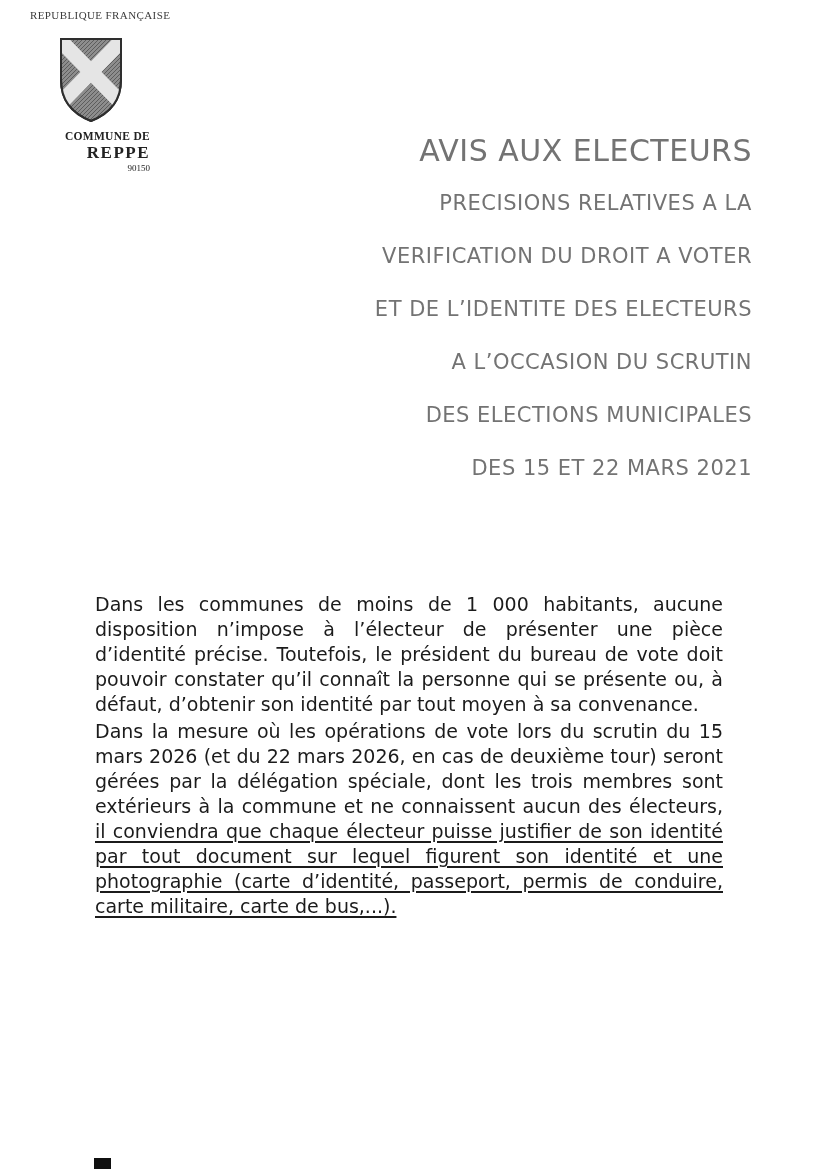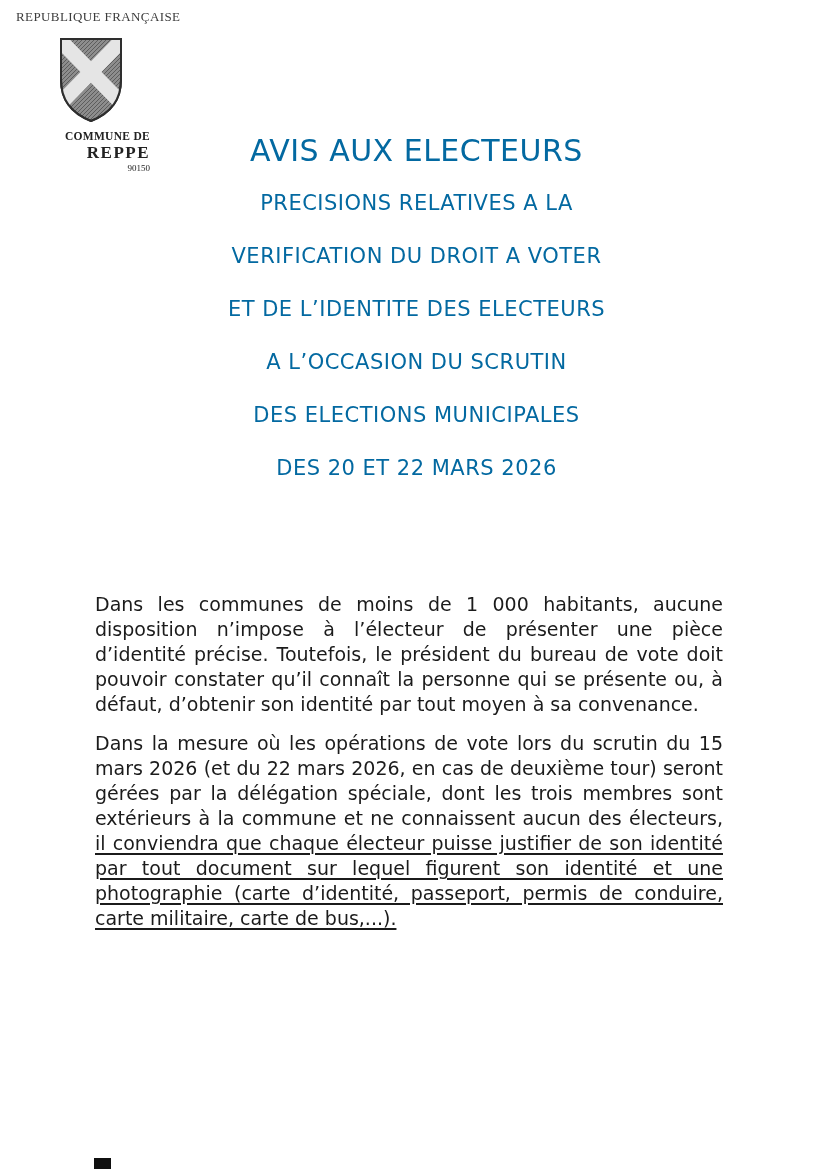--- a/index.html
+++ b/index.html
@@ -16,23 +16,23 @@
     background: #ffffff;
     overflow: hidden;
     color: #1d1d1d;
     font-family: "DejaVu Sans", sans-serif;
   }
 
   
   .republique {
     position: absolute;
     top: 9px;
-    left: 16px;
+    left: 30px;
     font-family: "Liberation Serif", serif;
-    font-size: 13px;
+    font-size: 11px;
     letter-spacing: 0.4px;
     color: #3c3c3c;
   }
   .shield-wrap {
     position: absolute;
     top: 36px;
     left: 58px;
     width: 66px;
     height: 88px;
   }
@@ -61,23 +61,23 @@
   .postal {
     font-size: 9px;
     margin-top: 0px;
   }
 
   
   .title-block {
     position: absolute;
     top: 124px;
     left: 90px;
-    right: 84px;
-    text-align: center;
-    color: #0369a1;
+    right: 75px;
+    text-align: right;
+    color: #737373;
   }
   .title-line {
     font-size: 21px;
     line-height: 53px;
     white-space: nowrap;
     letter-spacing: 0.5px;
   }
   .title-line.big {
     font-size: 30px;
   }
@@ -87,21 +87,21 @@
     position: absolute;
     top: 592px;
     left: 95px;
     width: 628px;
     text-align: justify;
     font-size: 19px;
     line-height: 25px;
     color: #1b1b1b;
   }
   .body-block p { margin: 0; }
-  .body-block p + p { margin-top: 14px; }
+  .body-block p + p { margin-top: 2px; }
   .underlined {
     text-decoration: underline;
     text-decoration-thickness: 1.5px;
     text-underline-offset: 3px;
   }
 
   
   .scan-mark {
     position: absolute;
     left: 94px;
@@ -145,21 +145,21 @@
     <div class="postal">90150</div>
   </div>
 
   <div class="title-block">
     <div class="title-line big">AVIS AUX ELECTEURS</div>
     <div class="title-line">PRECISIONS RELATIVES A LA</div>
     <div class="title-line">VERIFICATION DU DROIT A VOTER</div>
     <div class="title-line">ET DE L’IDENTITE DES ELECTEURS</div>
     <div class="title-line">A L’OCCASION DU SCRUTIN</div>
     <div class="title-line">DES ELECTIONS MUNICIPALES</div>
-    <div class="title-line">DES 20 ET 22 MARS 2026</div>
+    <div class="title-line">DES 15 ET 22 MARS 2021</div>
   </div>
 
   <div class="body-block">
     <p>
       <span>Dans les communes de moins de 1 000 habitants, aucune disposition n’impose à l’électeur de présenter une pièce d’identité précise. Toutefois, le président du bureau de vote doit pouvoir constater qu’il connaît la personne qui se présente ou, à défaut, d’obtenir son identité par tout moyen à sa convenance.</span>
     </p>
     <p>
       <span>Dans la mesure où les opérations de vote lors du scrutin du 15 mars 2026 (et du 22 mars 2026, en cas de deuxième tour) seront gérées par la délégation spéciale, dont les trois membres sont extérieurs à la commune et ne connaissent aucun des électeurs, </span><span class="underlined">il conviendra que chaque électeur puisse justifier de son identité par tout document sur lequel figurent son identité et une photographie (carte d’identité, passeport, permis de conduire, carte militaire, carte de bus,...).</span>
     </p>
   </div>

